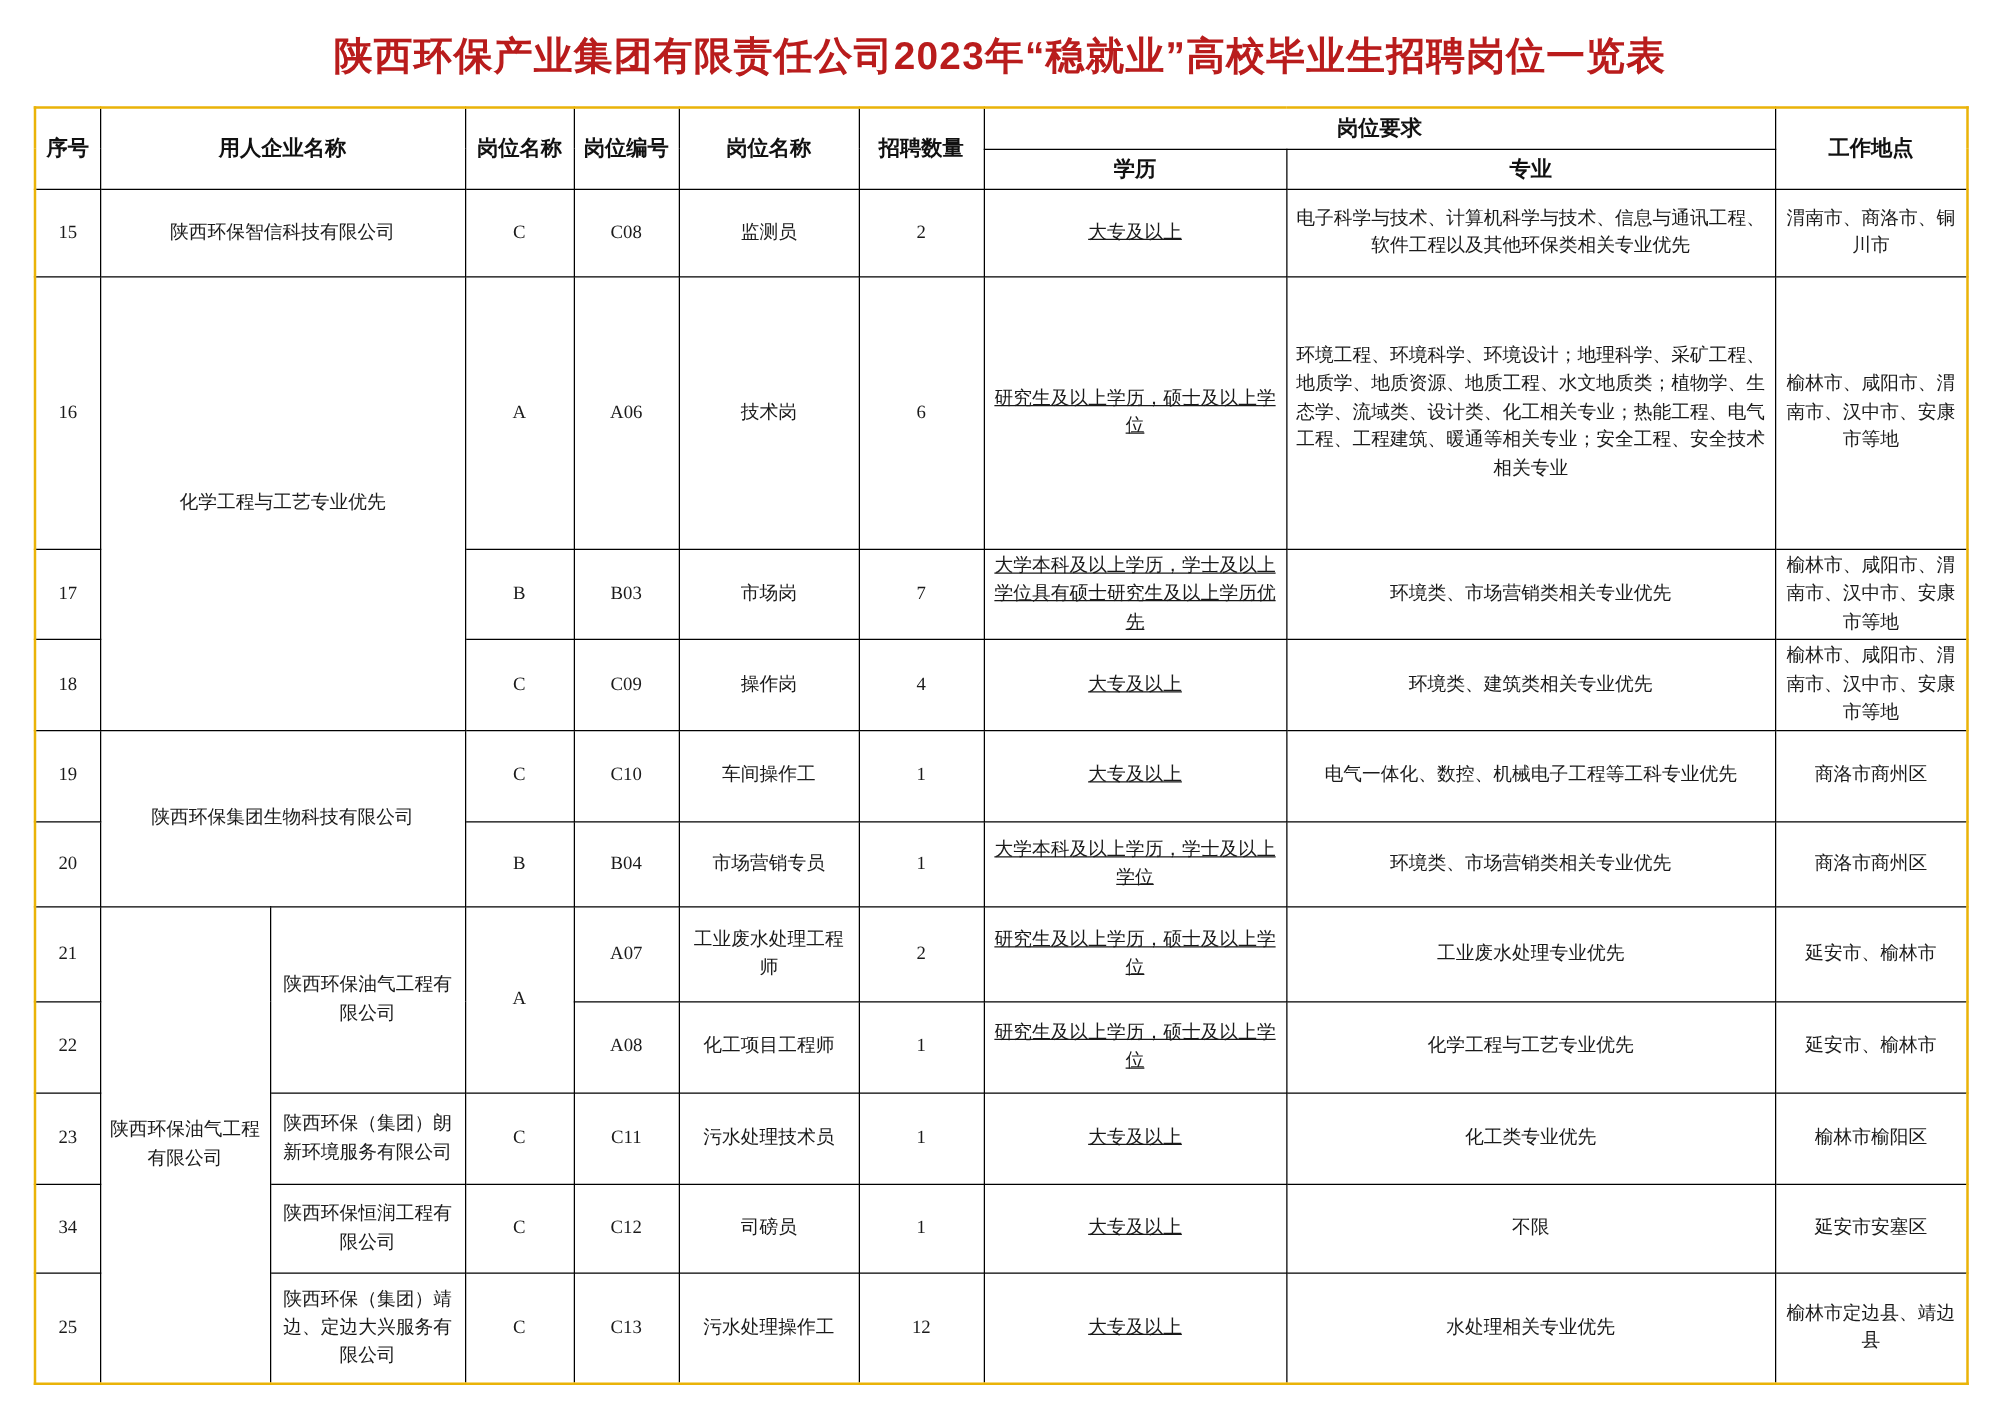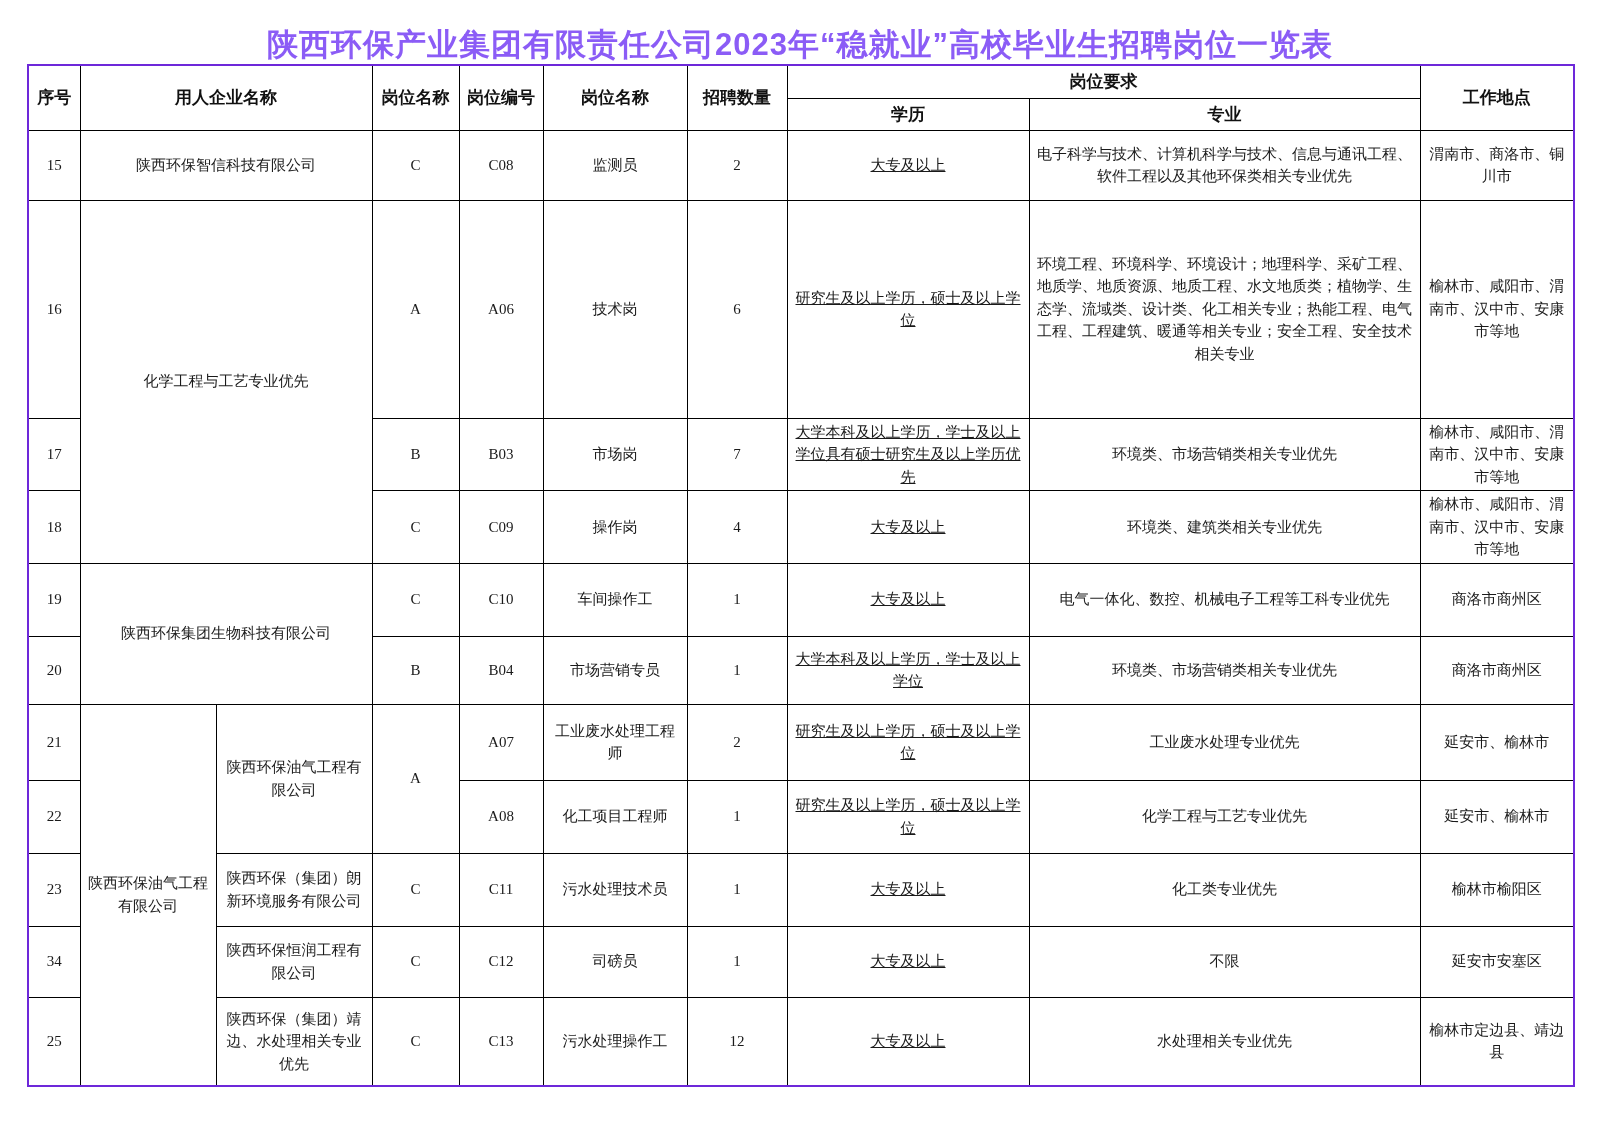--- a/index.html
+++ b/index.html
@@ -5,26 +5,26 @@
   html,body { margin:0; padding:0; background:#ffffff; }
   .sheet {
     position:relative; width:1600px; height:1131px; background:#ffffff;
     font-family:"Liberation Serif","DejaVu Serif",serif; color:#000;
     overflow:hidden;
   }
   .doc-title {
     position:absolute; top:24px; left:0; width:1600px;
     text-align:center; font-size:31px; font-weight:bold;
     font-family:"Liberation Sans","DejaVu Sans",sans-serif;
-    letter-spacing:1px; color:#8b5cf6;
+    letter-spacing:1px; color:#b91c1c;
   }
   table.jobs {
-    position:absolute; left:27px; top:64px; width:1546px;
+    position:absolute; left:27px; top:85px; width:1546px;
     border-collapse:collapse; table-layout:fixed;
-    border:2px solid #6d28d9;
+    border:2px solid #eab308;
   }
   table.jobs th, table.jobs td {
     border:1px solid #000;
     vertical-align:middle; text-align:center;
     overflow:hidden;
   }
   table.jobs th {
     font-family:"Liberation Sans","DejaVu Sans",sans-serif;
     font-weight:bold; font-size:17px; padding:2px 3px; color:#111;
   }
@@ -186,21 +186,21 @@
         <td>C12</td>
         <td>司磅员</td>
         <td>1</td>
         <td class="edu">大专及以上</td>
         <td>不限</td>
         <td class="loc">延安市安塞区</td>
       </tr>
 
       <tr style="height:89px">
         <td>25</td>
-        <td>陕西环保（集团）靖边、水处理相关专业优先</td>
+        <td>陕西环保（集团）靖边、定边大兴服务有限公司</td>
         <td>C</td>
         <td>C13</td>
         <td>污水处理操作工</td>
         <td>12</td>
         <td class="edu">大专及以上</td>
         <td>水处理相关专业优先</td>
         <td class="loc">榆林市定边县、靖边县</td>
       </tr>
 
     </tbody>

